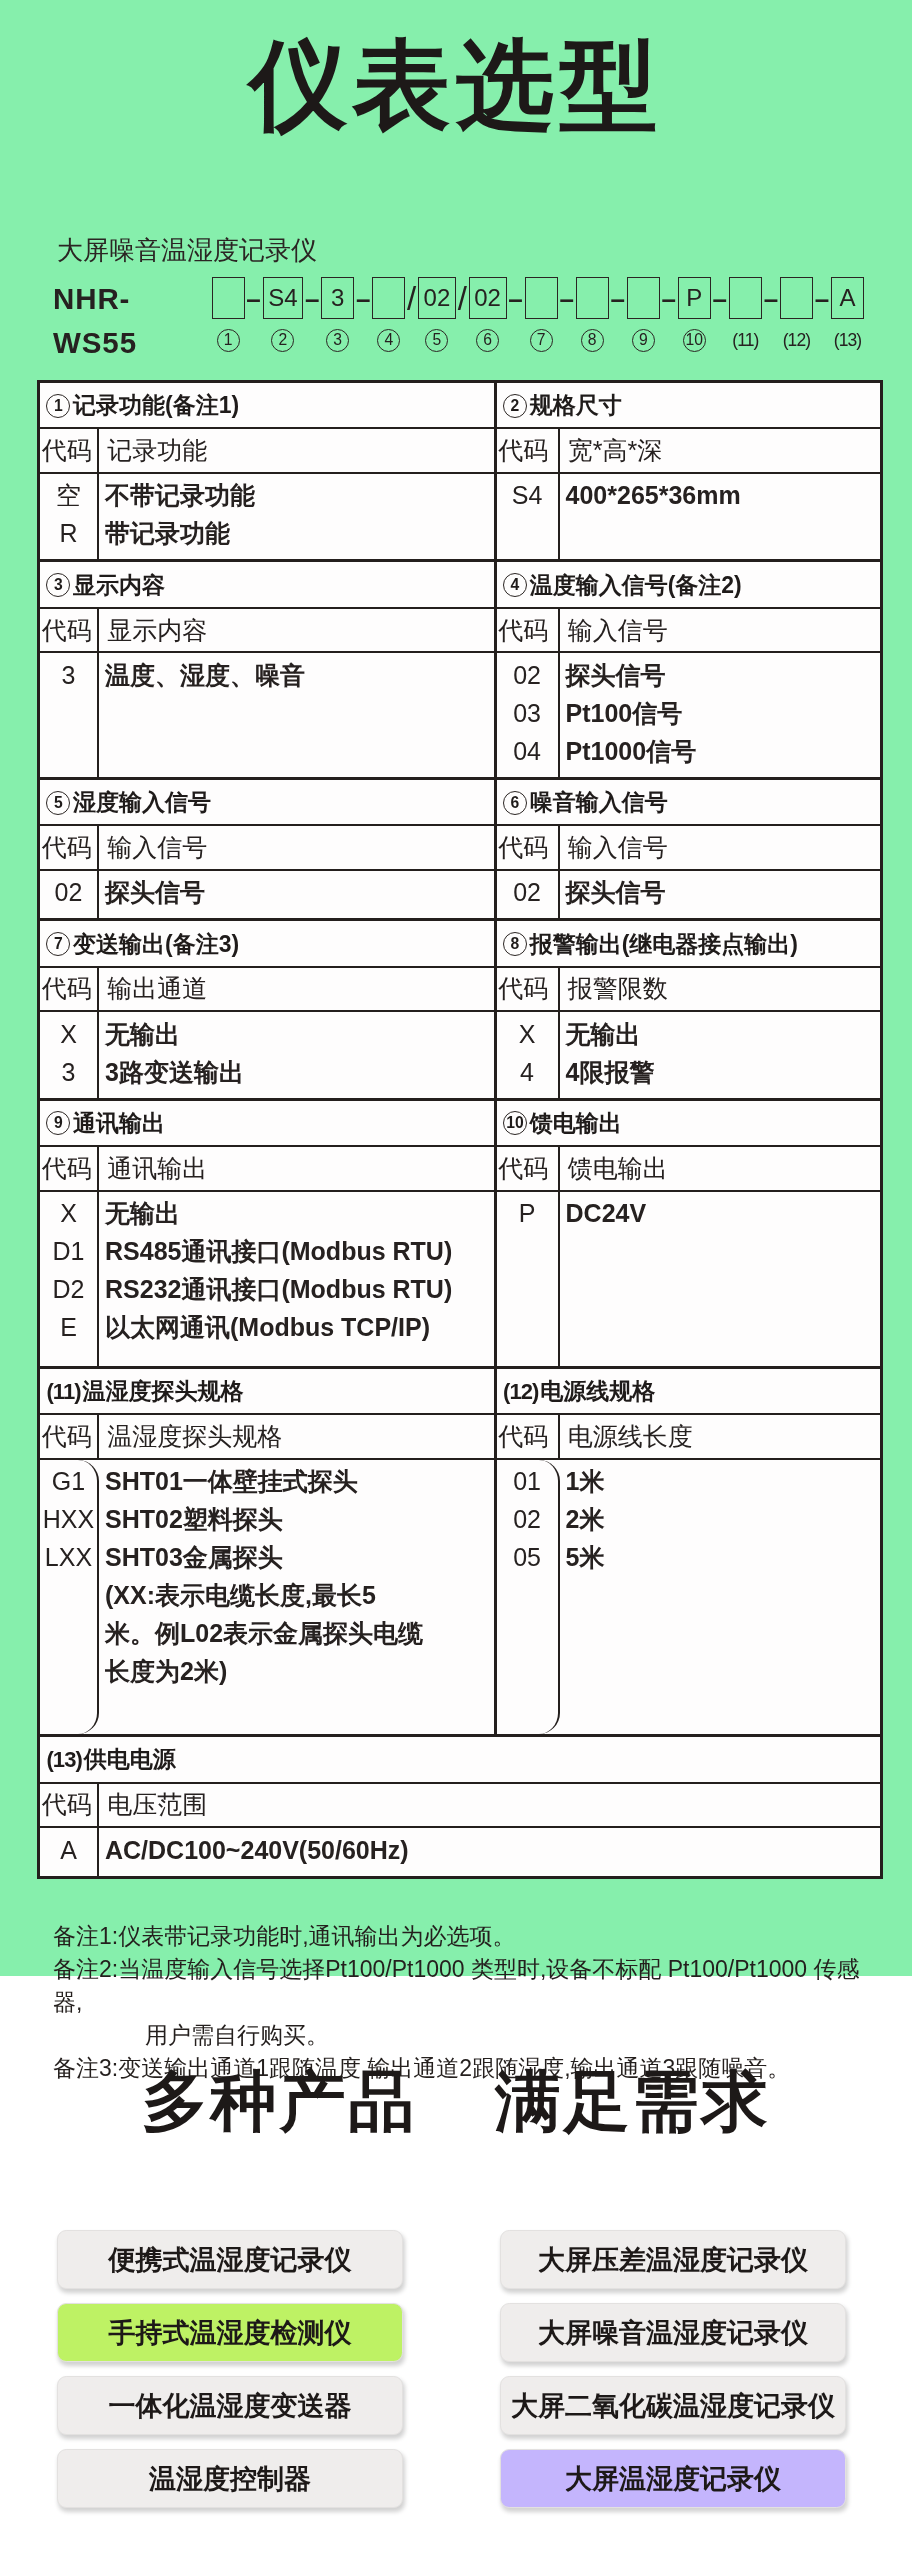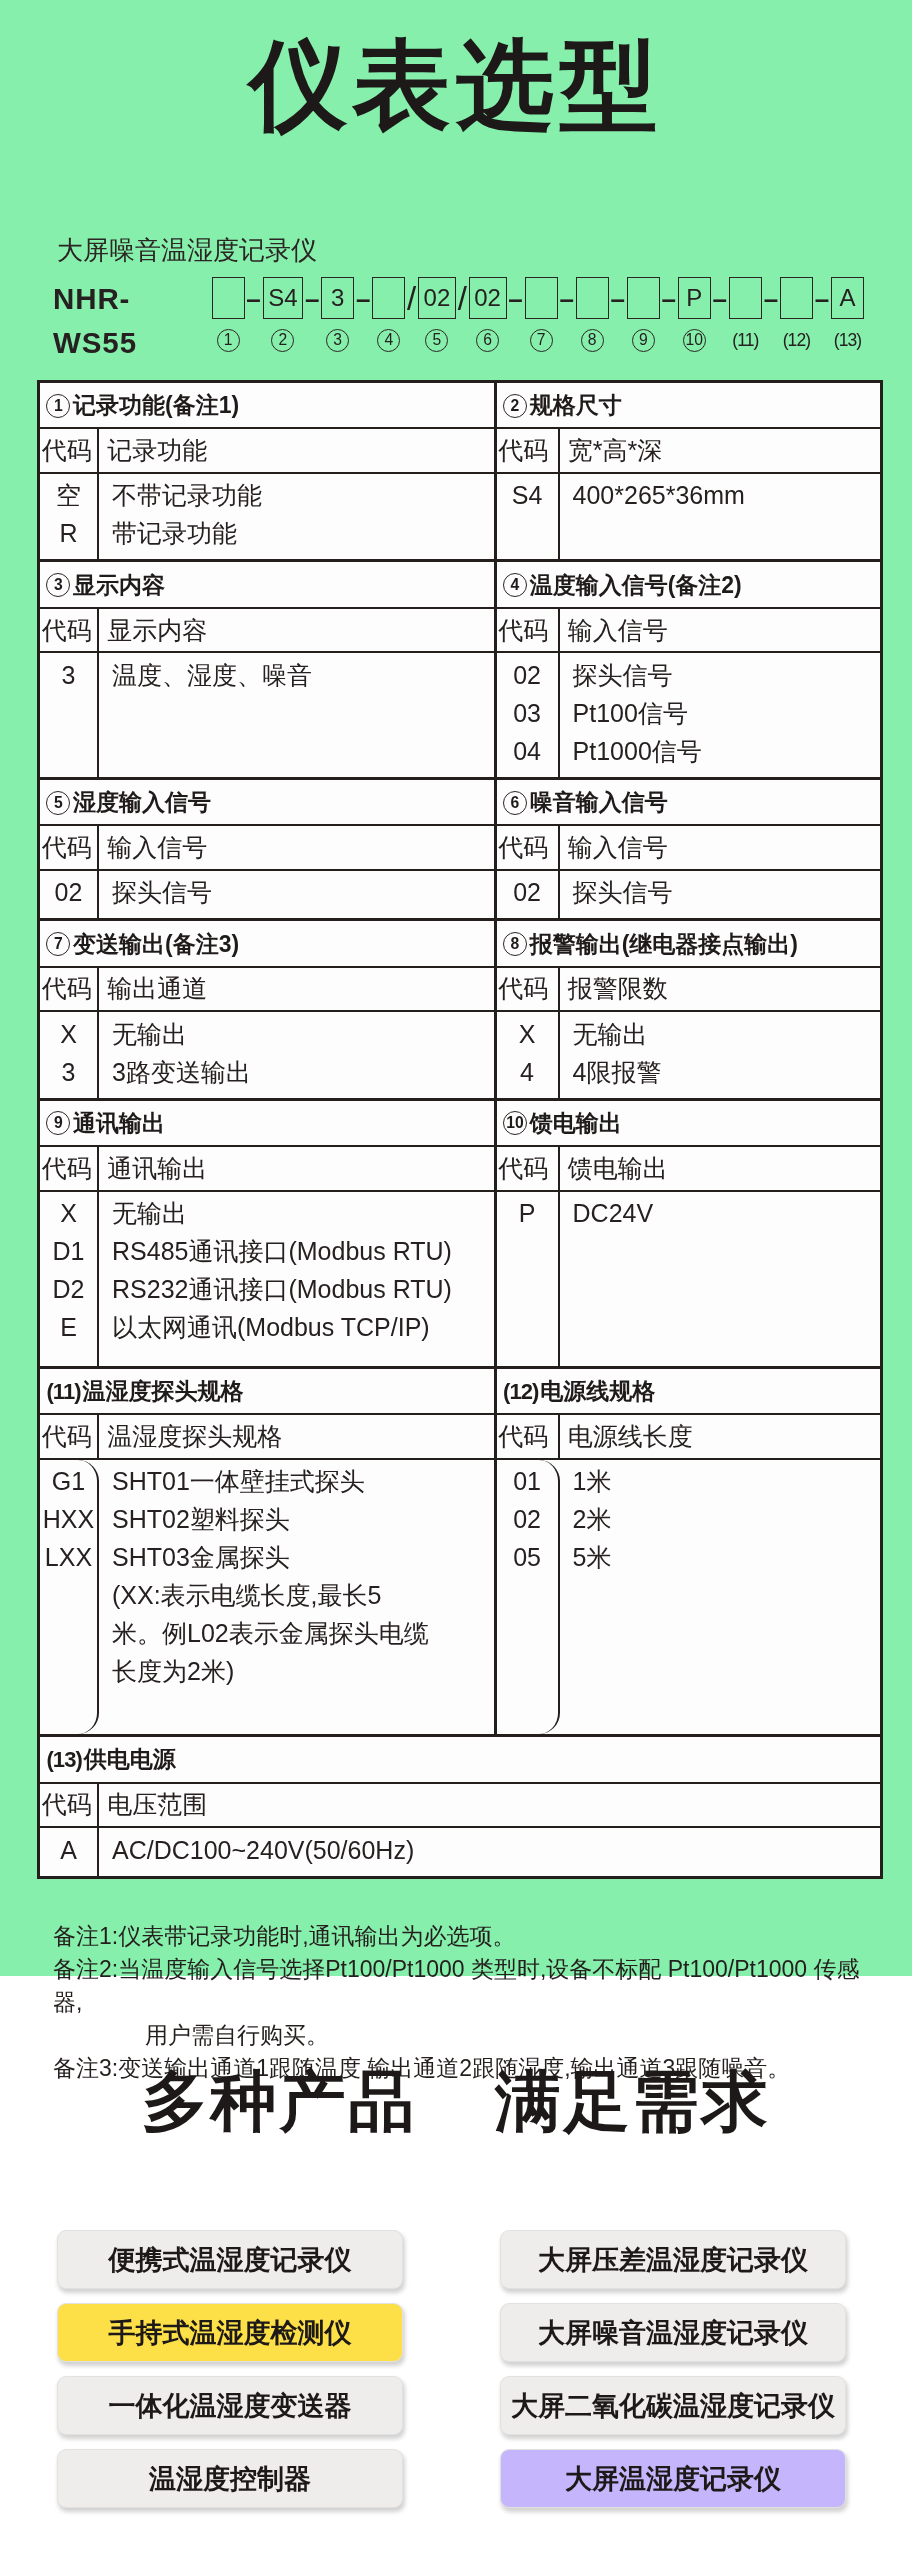--- a/index.html
+++ b/index.html
@@ -38,21 +38,21 @@
   .sec-g{display:grid;grid-template-columns:59px 1fr;grid-template-rows:auto 1fr;flex:1;}
   .sec.right .sec-g{grid-template-columns:63px 1fr;}
   .cl{border-right:2.8px solid #241f1d;border-bottom:2.8px solid #241f1d;font-size:25px;
       padding:4.6px 0.9px 4.6px 1.8px;white-space:nowrap;}
   .dl{border-bottom:2.8px solid #241f1d;font-size:25px;padding:4.6px 3.7px 4.6px 8.3px;}
   .vals{padding:2.8px 0 7.4px 0;}
   .vpad-md .vals{padding-bottom:20px;}
   .vpad-lg .vals{padding-bottom:44px;border-radius:21px;}
   .vals.codes{border-right:2.8px solid #241f1d;text-align:center;}
   .vline{font-size:25px;line-height:38px;white-space:nowrap;}
-  .vals.descs .vline{padding-left:13px;}
+  .vals.descs .vline{padding-left:6px;font-weight:bold;}
   
   .notes{margin:41px 37px 0 53px;}
   .note-line{font-size:23px;font-weight:400;line-height:33px;color:#241f1d;}
   .note-line.indent{padding-left:92px;}
   .band{margin-top:auto;height:51px;}
   
   .sect2{height:600px;box-sizing:border-box;background:#ffffff;}
   .sect2-title{display:flex;justify-content:center;gap:78px;margin:0;padding-top:81px;
                font-size:66px;font-weight:900;letter-spacing:2.8px;color:#1d1918;}
   .products{display:flex;justify-content:space-between;margin:83px 66px 0 57px;}
@@ -429,21 +429,21 @@
 </div>
 
 <div class="sect2">
   <h2 class="sect2-title">
     <span>多种产品</span>
     <span>满足需求</span>
   </h2>
   <div class="products">
     <div class="pcol">
         <div class="pbtn" style="background: rgb(239, 237, 236);">便携式温湿度记录仪</div>
-        <div class="pbtn" style="background: #fde047;">手持式温湿度检测仪</div>
+        <div class="pbtn" style="background: #bef264;">手持式温湿度检测仪</div>
         <div class="pbtn" style="background: rgb(239, 237, 236);">一体化温湿度变送器</div>
         <div class="pbtn" style="background: rgb(239, 237, 236);">温湿度控制器</div>
       </div>
     <div class="pcol">
         <div class="pbtn" style="background: rgb(239, 237, 236);">大屏压差温湿度记录仪</div>
         <div class="pbtn" style="background: rgb(239, 237, 236);">大屏噪音温湿度记录仪</div>
         <div class="pbtn" style="background: rgb(239, 237, 236);">大屏二氧化碳温湿度记录仪</div>
         <div class="pbtn" style="background: #c4b5fd;">大屏温湿度记录仪</div>
       </div>
   </div>

